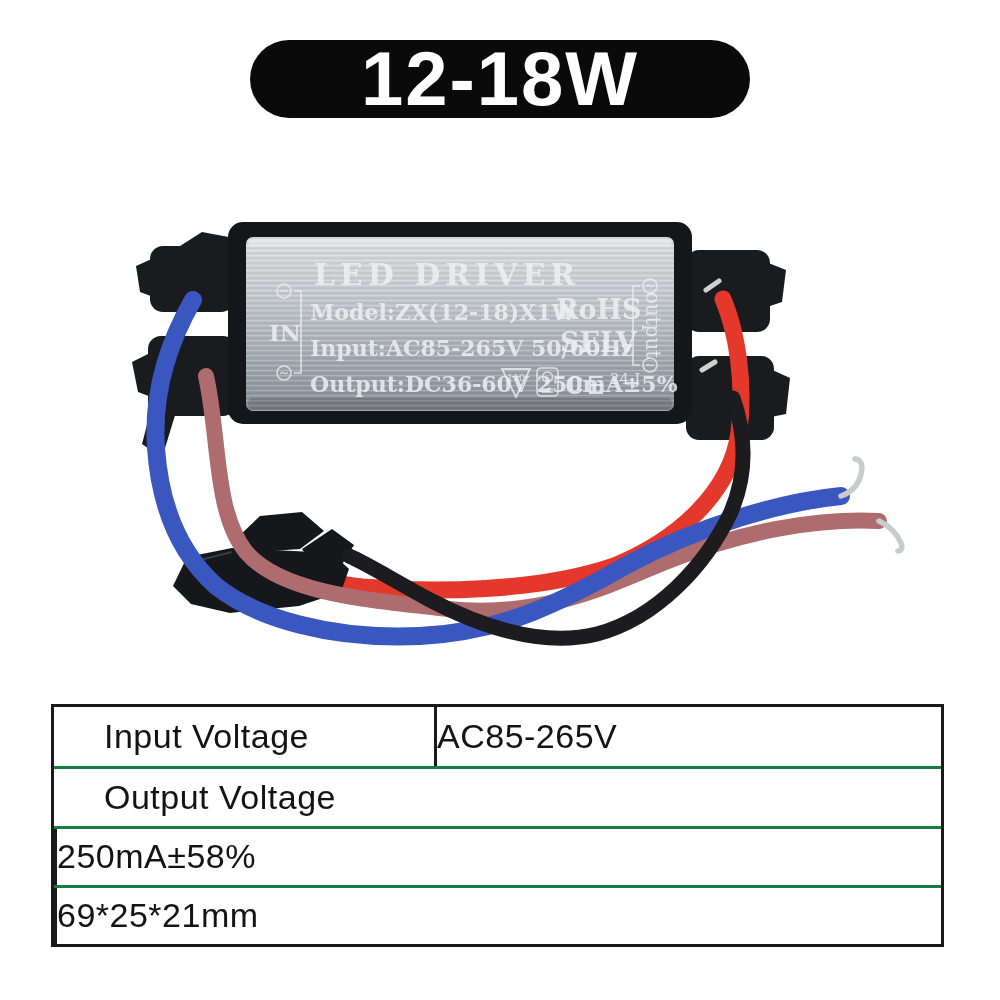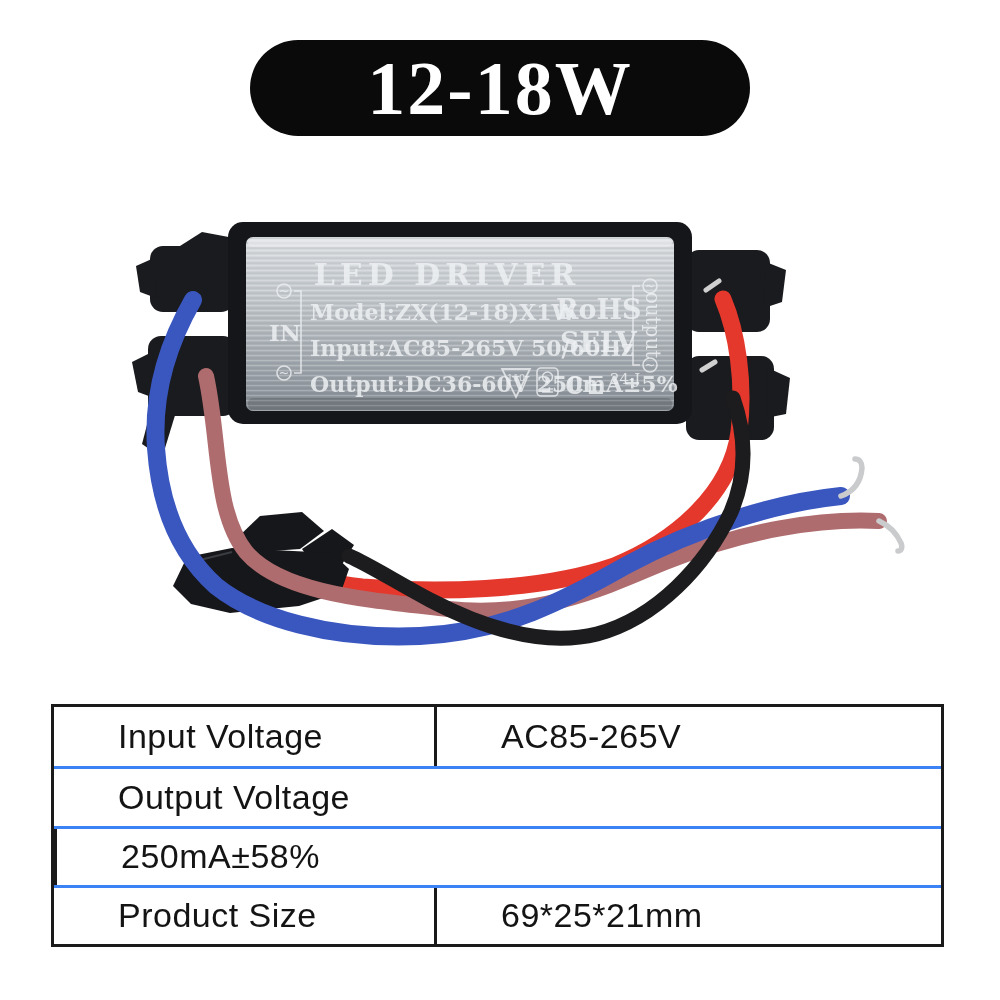--- a/index.html
+++ b/index.html
@@ -1,28 +1,28 @@
 <!DOCTYPE html>
 <html><head>
 <meta charset="utf-8">
 <style>
   html,body{margin:0;padding:0;background:#ffffff;}
   .stage{position:relative;width:1000px;height:1000px;background:#ffffff;overflow:hidden;
          font-family:"Liberation Sans",sans-serif;}
-  .badge{position:absolute;left:250px;top:40px;width:500px;height:96px;border-radius:48px;
-         background:#0a0a0a;display:flex;align-items:center;justify-content:center;font-family:Liberation Serif, serif;}
+  .badge{position:absolute;left:250px;top:40px;width:500px;height:78px;border-radius:48px;
+         background:#0a0a0a;display:flex;align-items:center;justify-content:center;}
   .badge span{color:#ffffff;font-size:76px;font-weight:bold;letter-spacing:2px;line-height:1;}
   .photo{position:absolute;left:0;top:0;width:1000px;height:1000px;}
   .spec{position:absolute;left:51px;top:704px;width:893px;height:243px;
         border:3px solid #1a1a1a;box-sizing:border-box;display:grid;grid-template-rows:1fr 1fr 1fr 1fr;}
-  .spec .row{display:grid;grid-template-columns:380px 1fr;border-top:3px solid #3b82f6;}
+  .spec .row{display:grid;grid-template-columns:380px 1fr;border-top:3px solid #15803d;}
   .spec .row:first-child{border-top:none;}
   .cell{display:flex;align-items:center;font-size:34px;color:#141414;letter-spacing:.5px;}
-  .cell.label{padding-left:38px;margin-left:26px;}
-  .cell.value{border-left:3px solid #1a1a1a;padding-left:64px;text-align:center;}
+  .cell.label{padding-left:50px;}
+  .cell.value{border-left:3px solid #1a1a1a;text-align:center;}
 </style>
 </head>
 <body>
 
 <div class="stage">
 
   <div class="badge">
     <span>12-18W</span>
   </div>
 
@@ -125,18 +125,17 @@
       <div class="cell label">Input Voltage</div>
       <div class="cell value">AC85-265V</div>
     </div>
     <div class="row">
       <div class="cell label">Output Voltage</div>
     </div>
     <div class="row">
       <div class="cell value">250mA±58%</div>
     </div>
     <div class="row">
-      <div class="cell label">Product Size</div>
       <div class="cell value">69*25*21mm</div>
     </div>
   </div>
 
 </div>
 
 </body></html>

